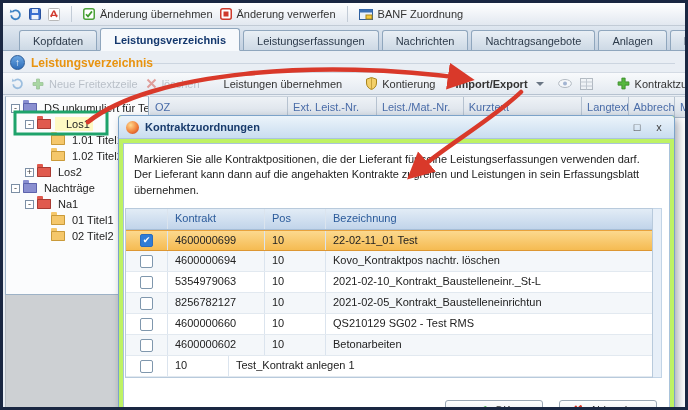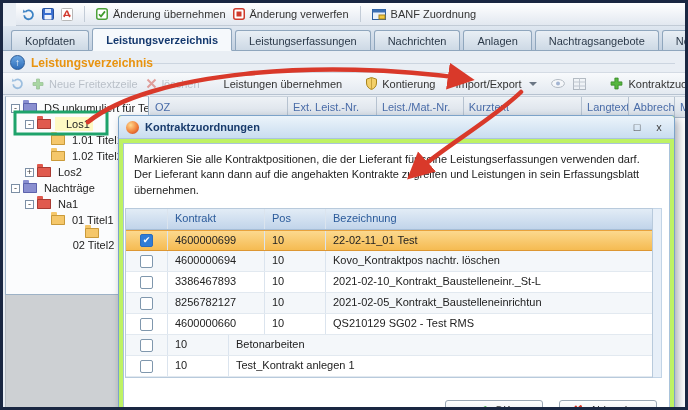--- a/index.html
+++ b/index.html
@@ -8,35 +8,35 @@
     position: relative;
     font-family: "Liberation Sans", sans-serif;
     font-size: 11px;
     color: #333;
     background: #e9eef4;
   }
   #frame-border { position:absolute; inset:0; border:3px solid #1a2742; z-index:60; pointer-events:none; }
 
   
   #toolbar-top {
-    position:absolute; left:16px; top:3px; right:3px; height:23px;
+    position:absolute; left:3px; top:3px; right:3px; height:23px;
     background:linear-gradient(#ffffff,#e2e8f0);
     border-bottom:1px solid #c2cbd6;
     display:flex; align-items:center; padding:0 6px; gap:7px;
   }
   .tb-item { display:flex; align-items:center; gap:5px; color:#333; white-space:nowrap; }
   .tb-sep { width:1px; height:16px; background:#c3ccd7; margin:0 4px; }
   .ico { display:inline-flex; align-items:center; justify-content:center; flex:0 0 auto; }
 
   
   #tabbar {
     position:absolute; left:3px; top:26px; right:3px; height:25px;
     background:linear-gradient(#dfe7f0,#c2d0e0);
     border-bottom:1px solid #8fa6bd;
-    display:flex; align-items:flex-end; padding-left:8px;
+    display:flex; align-items:flex-end; padding-left:16px;
   }
   .tab {
     margin-right:3px; padding:4px 13px 3px;
     border:1px solid #8fa6bd; border-bottom:none;
     border-radius:3px 3px 0 0;
     background:linear-gradient(#e9eff5,#cdd9e5);
     color:#2c3a4a; white-space:nowrap; cursor:default;
   }
   .tab.active {
     background:#f6f9fc; color:#14386e; font-weight:bold;
@@ -197,22 +197,22 @@
     </span>
     <span class="lbl-txt">BANF Zuordnung</span>
   </span>
 </div>
 
 <div id="tabbar">
   <div class="tab">Kopfdaten</div>
   <div class="tab active">Leistungsverzeichnis</div>
   <div class="tab">Leistungserfassungen</div>
   <div class="tab">Nachrichten</div>
+  <div class="tab">Nachtragsangebote</div>
   <div class="tab">Anlagen</div>
-  <div class="tab">Nachtragsangebote</div>
   <div class="tab">Notizen</div>
 
 </div>
 
 <div id="section-hdr">
   <span class="circle-up">↑</span>
   <span class="title">Leistungsverzeichnis</span>
 </div>
 <div id="section-rule"></div>
 
@@ -246,21 +246,21 @@
   <span class="tb-sep"></span>
   <span class="tb-item">
     <span class="ico">
       <svg width="11" height="13" viewBox="0 0 11 13">
           <path d="M5.5 0.5 L10.5 2.2 V6 C10.5 9.5 8 11.6 5.5 12.5 C3 11.6 0.5 9.5 0.5 6 V2.2 Z" fill="#f3d06a" stroke="#a8841c"></path>
           <path d="M5.5 0.5 V12.5" stroke="#c8a23a"></path>
         </svg>
     </span>
     <span class="lbl-txt">Kontierung</span>
   </span>
-  <span class="tb-item" style="margin-left:12px;">
+  <span class="tb-item" style="margin-left:12px;font-weight:bold;">
     <span class="lbl-txt">Import/Export</span>
     <span class="caret"></span>
   </span>
   <span class="ico disabled" style="margin-left:6px;">
     <svg width="14" height="9" viewBox="0 0 14 9">
         <ellipse cx="7" cy="4.5" rx="6.4" ry="4" fill="#fff" stroke="#6a7684"></ellipse>
         <circle cx="7" cy="4.5" r="2" fill="#4a6ca8"></circle>
       </svg>
   </span>
   <span class="ico disabled">
@@ -327,21 +327,21 @@
     <div class="trow" style="padding-left: 19px;">
       <span class="exp">-</span>
       <span class="folder f-red"></span>
       <span class="tlbl">Na1</span>
     </div>
     <div class="trow" style="padding-left: 33px;">
       <span class="exp-spacer"></span>
       <span class="folder f-yellow"></span>
       <span class="tlbl">01 Titel1</span>
     </div>
-    <div class="trow" style="padding-left: 33px; flex-direction: column;">
+    <div class="trow" style="padding-left: 33px;">
       <span class="exp-spacer"></span>
       <span class="folder f-yellow"></span>
       <span class="tlbl">02 Titel2</span>
     </div>
   </div>
 <div id="gray-area"></div>
 
 <div id="dialog">
   <div id="dlg-title">
     <span class="sphere"></span>
@@ -377,21 +377,21 @@
                 <span class="cbx"></span>
               </div>
               <div class="ccell c-kon">4600000694</div>
               <div class="ccell c-pos">10</div>
               <div class="ccell c-bez">Kovo_Kontraktpos nachtr. löschen</div>
             </div>
             <div class="crow">
               <div class="ccell c-chk">
                 <span class="cbx"></span>
               </div>
-              <div class="ccell c-kon">3386467893</div>
+              <div class="ccell c-kon">5354979063</div>
               <div class="ccell c-pos">10</div>
               <div class="ccell c-bez">2021-02-10_Kontrakt_Baustelleneinr._St-L</div>
             </div>
             <div class="crow alt">
               <div class="ccell c-chk">
                 <span class="cbx"></span>
               </div>
               <div class="ccell c-kon">8256782127</div>
               <div class="ccell c-pos">10</div>
               <div class="ccell c-bez">2021-02-05_Kontrakt_Baustelleneinrichtun</div>
@@ -401,20 +401,21 @@
                 <span class="cbx"></span>
               </div>
               <div class="ccell c-kon">4600000660</div>
               <div class="ccell c-pos">10</div>
               <div class="ccell c-bez">QS210129 SG02 - Test RMS</div>
             </div>
             <div class="crow alt">
               <div class="ccell c-chk">
                 <span class="cbx"></span>
               </div>
+              <div class="ccell c-kon">4600000602</div>
               <div class="ccell c-pos">10</div>
               <div class="ccell c-bez">Betonarbeiten</div>
             </div>
             <div class="crow">
               <div class="ccell c-chk">
                 <span class="cbx"></span>
               </div>
               <div class="ccell c-pos">10</div>
               <div class="ccell c-bez">Test_Kontrakt anlegen 1</div>
             </div>

